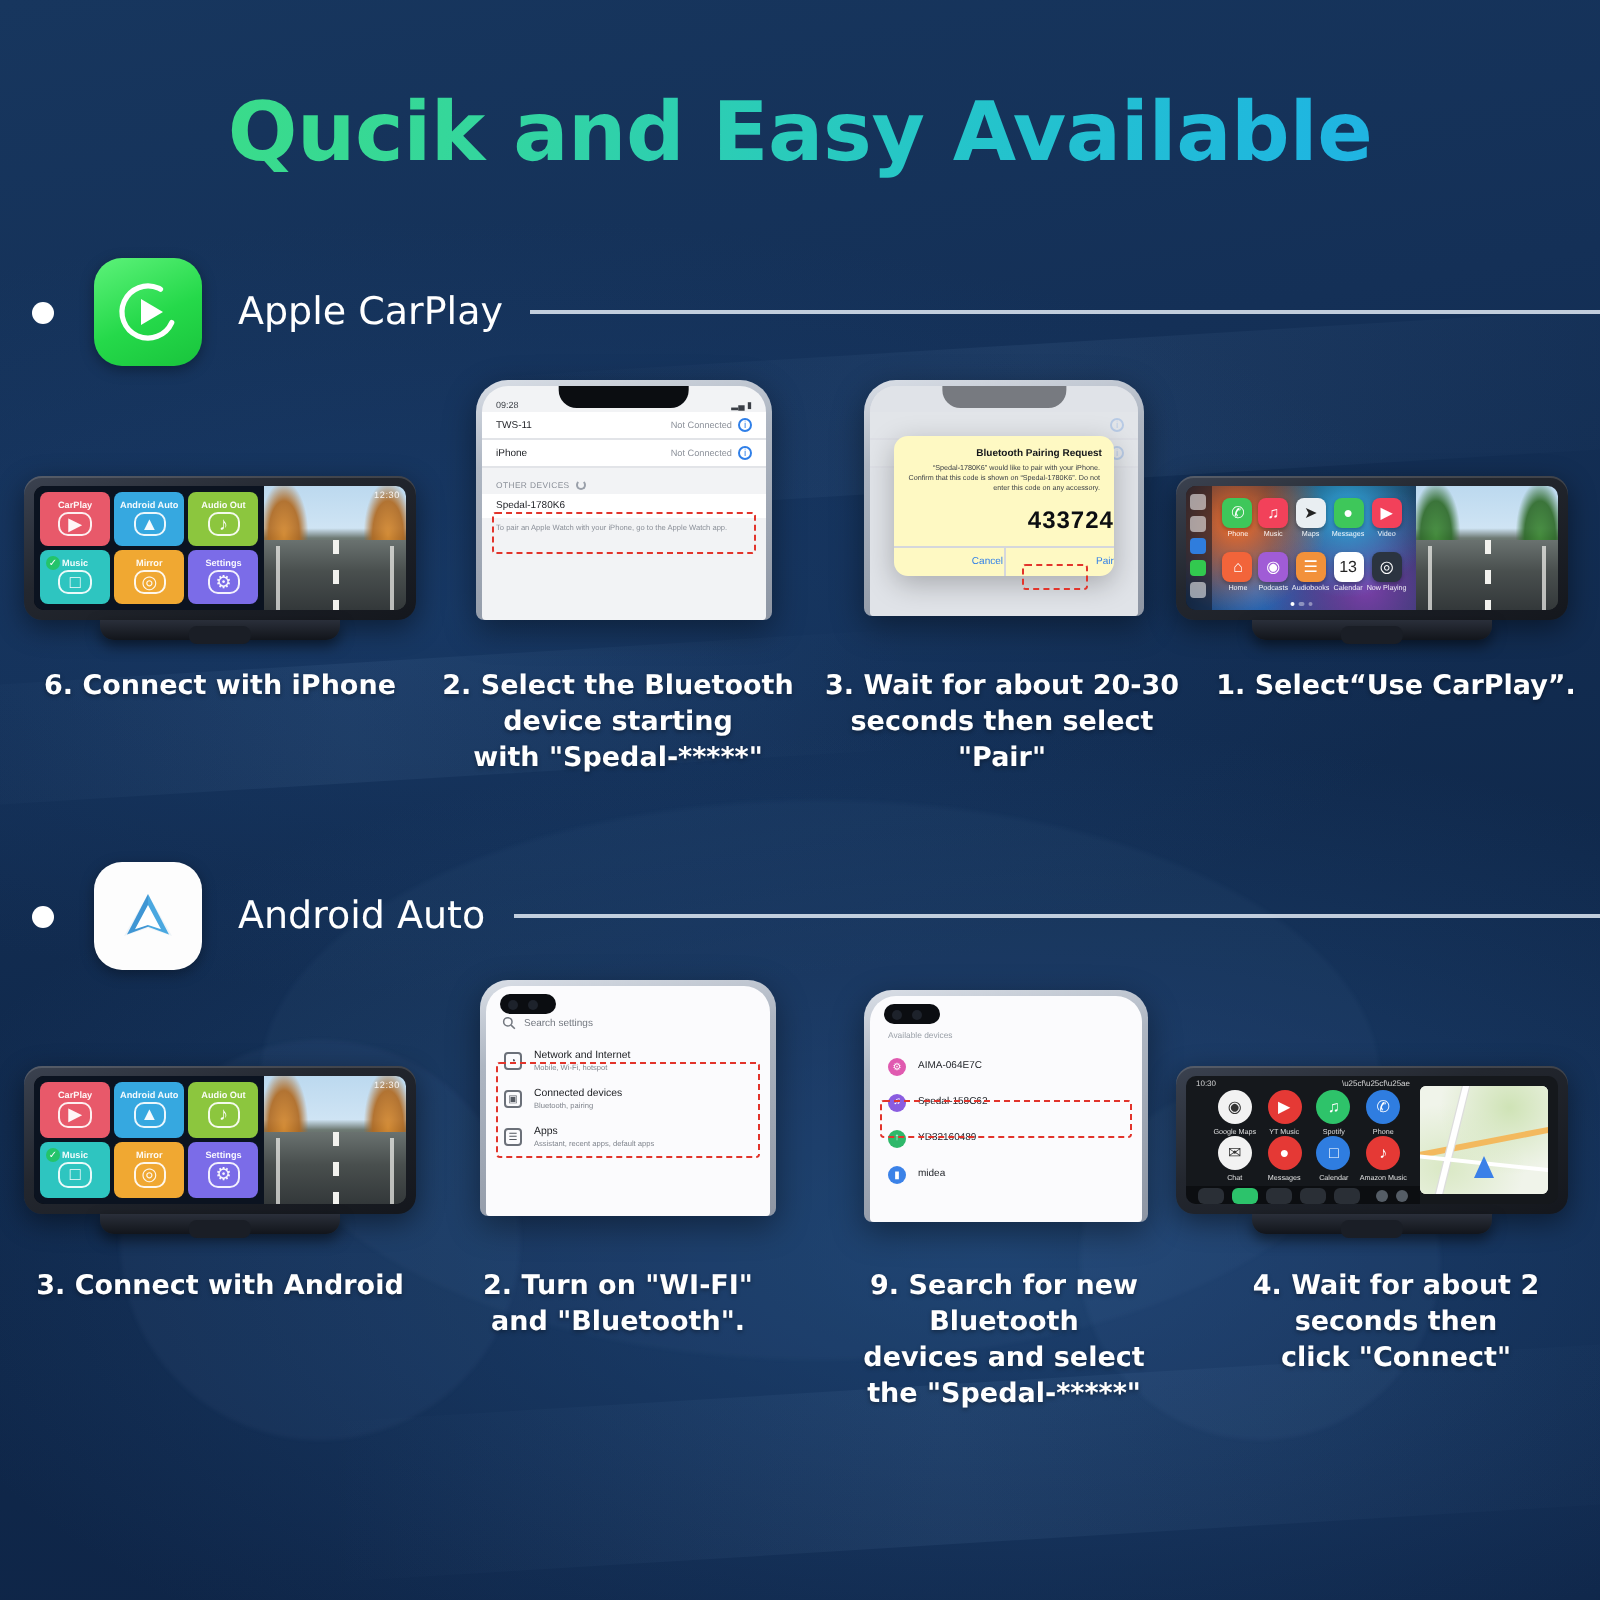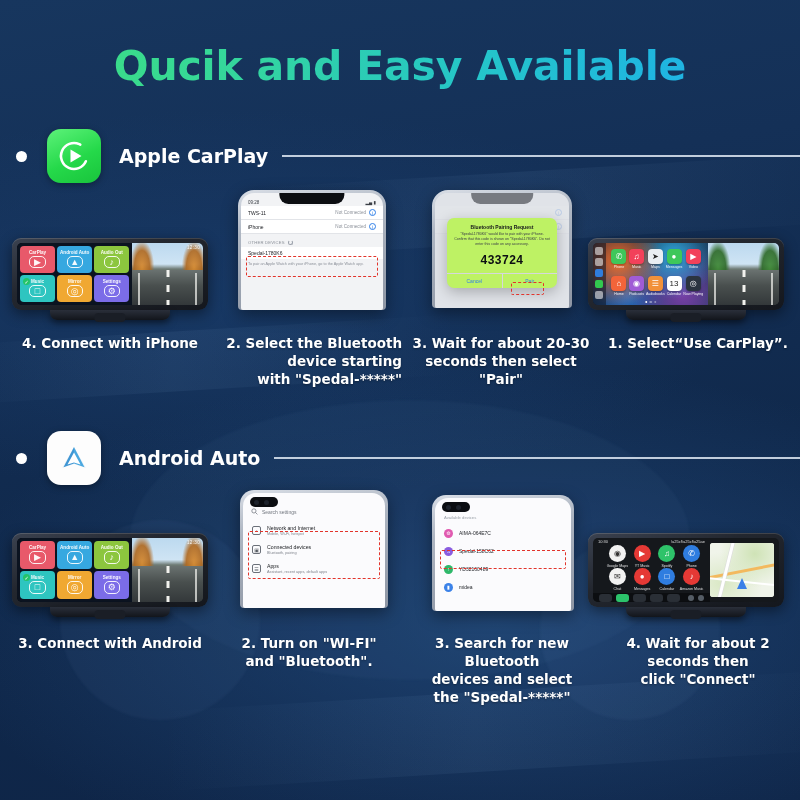--- a/index.html
+++ b/index.html
@@ -55,21 +55,21 @@
   .brand-badge {
     width: 54px; height: 54px; border-radius: 14px;
     margin-left: 20px; flex: none;
     display: flex; align-items: center; justify-content: center;
     box-shadow: 0 2px 7px rgba(0,0,0,.35);
   }
   .badge-carplay { background: linear-gradient(155deg,#5df27a 0%,#25d94a 55%,#19c43c 100%); }
   .badge-android { background: #fdfdfd; }
   .sect-label {
     margin-left: 18px; color: #ffffff;
-    font-size: 19px; font-weight: bold; white-space: nowrap;
+    font-size: 19px; font-weight: normal; white-space: nowrap;
     font-family: "DejaVu Sans", sans-serif;
   }
   .sect-rule {
     margin-left: 14px; height: 2px; background: rgba(232,240,250,.82);
     flex: 1 1 auto;
   }
 
   
   .cap {
     position: absolute;
@@ -297,23 +297,23 @@
     border-radius: 2px;
     z-index: 6;
     pointer-events:none;
   }
 
   
   .ios-dim { position:absolute; inset:0; background:rgba(210,214,220,.55); z-index:7; }
   .pair-dlg {
     position:absolute; z-index:8;
     left: 9%; right: 9%; top: 22%;
-    background:#bef264; border-radius:7px; overflow:hidden;
+    background:#fef9c3; border-radius:7px; overflow:hidden;
     box-shadow:0 4px 14px rgba(0,0,0,.25);
-    text-align:center;
+    text-align:right;
   }
   .pd-title { font-size:5px; font-weight:bold; color:#15171b; padding:6px 6px 2px 6px; }
   .pd-body { font-size:3.6px; color:#3c4047; line-height:5px; padding:0 7px 4px 7px; }
   .pd-code { font-size:12px; font-weight:bold; color:#0c0e12; padding:2px 0 6px 0; letter-spacing:.5px; }
   .pd-actions { display:flex; border-top:.6px solid #d5d7dc; }
   .pd-btn { flex:1; padding:4px 0; font-size:5px; color:#2f7fe8; }
   .pd-btn + .pd-btn { border-left:.6px solid #d5d7dc; }
 
   
   .and-search {
@@ -540,22 +540,22 @@
         <div class="road-surface"></div>
         <div class="road-edge" style="left:8%;"></div>
         <div class="road-edge" style="right:8%;"></div>
         <div class="road-line-c"></div>
       </div>
     </div>
   </div>
 </div>
 <div class="hu-stand" style="left:686px; top:310px; width:120px;"></div>
 
-<div class="cap center" style="left:10px;  top:334px; width:200px;">4. Connect with iPhone</div>
-<div class="cap center" style="left:216px; top:334px; width:186px; white-space:pre-line;text-align:right;">2. Select the Bluetooth
+<div class="cap center" style="left:10px;  top:334px; width:200px;">6. Connect with iPhone</div>
+<div class="cap center" style="left:216px; top:334px; width:186px; white-space:pre-line;">2. Select the Bluetooth
 device starting
 with "Spedal-*****"</div>
 <div class="cap center" style="left:406px; top:334px; width:190px; white-space:pre-line;">3.  Wait for about 20-30
 seconds then select "Pair"</div>
 <div class="cap center" style="left:600px; top:334px; width:196px; white-space:pre-line;">1. Select“Use CarPlay”.</div>
 
 <div class="sect-head" style="left:0; top:430px; width:800px;">
   <div class="bullet"></div>
   <div class="brand-badge badge-android">
     <svg width="36" height="36" viewBox="0 0 36 36" aria-hidden="true">
@@ -741,18 +741,18 @@
         <div class="aa-arrow"></div>
       </div>
     </div>
   </div>
 </div>
 <div class="hu-stand" style="left:686px; top:607px; width:120px;"></div>
 
 <div class="cap center" style="left:8px;   top:634px; width:204px;">3. Connect with Android</div>
 <div class="cap center" style="left:214px; top:634px; width:190px; white-space:pre-line;">2. Turn on "WI-FI"
 and "Bluetooth".</div>
-<div class="cap center" style="left:404px; top:634px; width:196px; white-space:pre-line;">3. Search for new Bluetooth
+<div class="cap center" style="left:404px; top:634px; width:196px; white-space:pre-line;">9. Search for new Bluetooth
 devices and select
 the "Spedal-*****"</div>
 <div class="cap center" style="left:602px; top:634px; width:192px; white-space:pre-line;">4.  Wait for about 2
 seconds then
 click "Connect"</div>
 
 </body></html>

